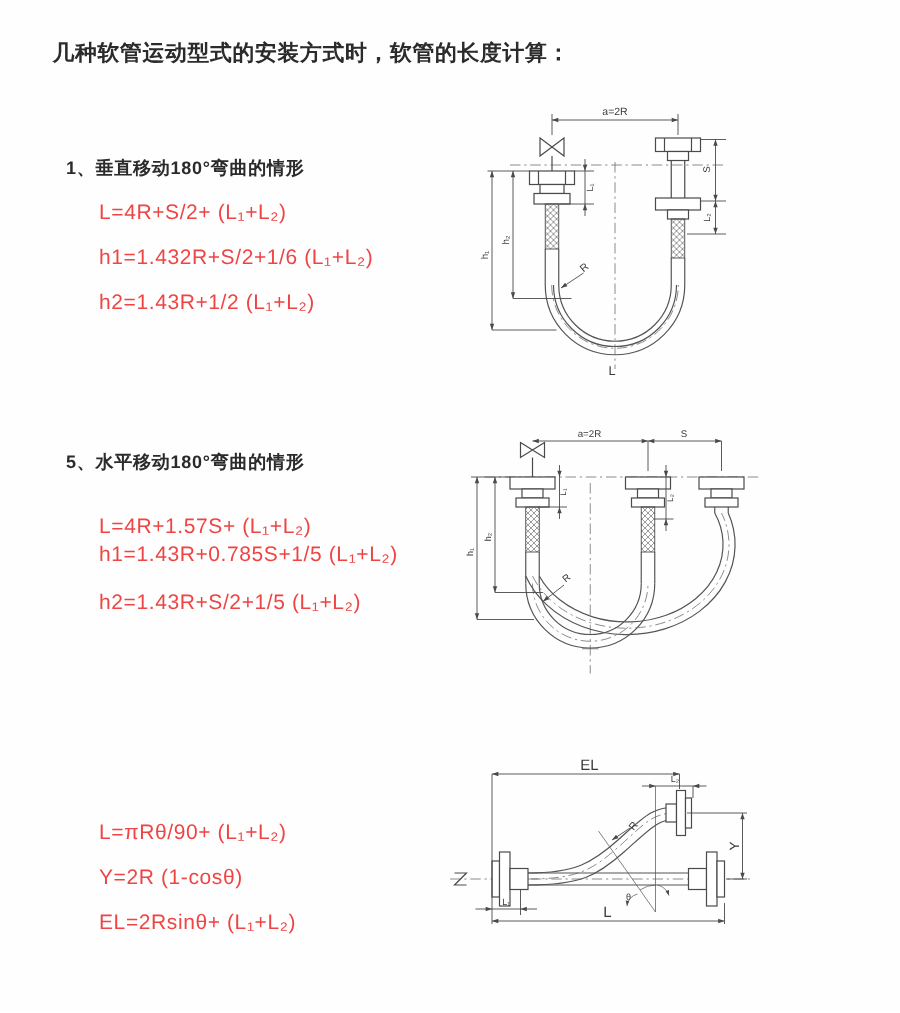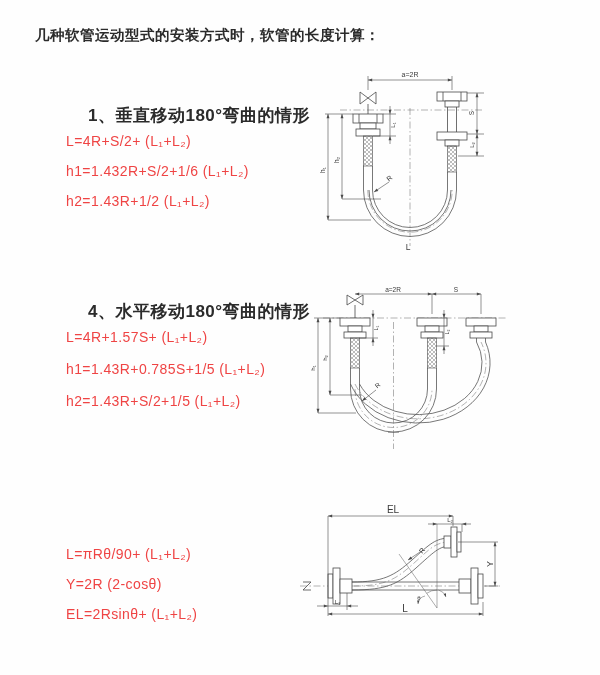--- a/index.html
+++ b/index.html
@@ -6,29 +6,29 @@
   .page{
     position:relative;width:600px;height:675px;background:#fefefe;
     font-family:"Liberation Sans","DejaVu Sans",sans-serif;color:#333;
     overflow:hidden;border-right:1px solid #e8e8e8;
   }
   .title{
     position:absolute;left:35px;top:26px;font-size:14.5px;font-weight:700;
     letter-spacing:0.5px;color:#2b2b2b;white-space:nowrap;
   }
   .sec-heading{
-    position:absolute;font-size:17px;font-weight:700;color:#2b2b2b;
-    letter-spacing:0.5px;white-space:nowrap;margin-left:44px;
+    position:absolute;font-size:12px;font-weight:700;color:#2b2b2b;
+    letter-spacing:0.5px;white-space:nowrap;
   }
   .formula{
     position:absolute;font-size:14px;font-weight:400;color:#ef4444;
     letter-spacing:0.4px;white-space:nowrap;
   }
   #h1s{left:44px;top:104px;} #f11{left:66px;top:133px;} #f12{left:66px;top:163px;} #f13{left:66px;top:193px;}
-  #h2s{left:44px;top:300px;} #f21{left:66px;top:329px;text-align:center;} #f22{left:66px;top:361px;} #f23{left:66px;top:393px;}
+  #h2s{left:44px;top:300px;} #f21{left:66px;top:342px;text-align:center;} #f22{left:66px;top:361px;} #f23{left:66px;top:393px;}
   #h3s{left:44px;top:516px;} #f31{left:66px;top:546px;} #f32{left:66px;top:576px;} #f33{left:66px;top:606px;}
   .diag{position:absolute;}
   #d1{left:305px;top:68px;} #d2{left:298px;top:284px;} #d3{left:295px;top:500px;}
   svg{display:block;}
   svg text{fill:#3a3a3a;font-family:"Liberation Sans","DejaVu Sans",sans-serif;}
   .ln{stroke:#4a4a4a;stroke-width:0.8;fill:none;}
   .fit{stroke:#4a4a4a;stroke-width:0.8;fill:#fff;}
   .hose{stroke:#555;stroke-width:0.8;fill:none;}
   .dim{stroke:#4a4a4a;stroke-width:0.6;fill:none;}
   .thin{stroke:#5a5a5a;stroke-width:0.5;fill:none;}
@@ -39,27 +39,27 @@
 
 <div class="page">
 
   <div class="title">几种软管运动型式的安装方式时，软管的长度计算：</div>
 
   <div class="sec-heading" id="h1s">1、垂直移动180°弯曲的情形</div>
   <div class="formula" id="f11">L=4R+S/2+ (L₁+L₂)</div>
   <div class="formula" id="f12">h1=1.432R+S/2+1/6 (L₁+L₂)</div>
   <div class="formula" id="f13">h2=1.43R+1/2 (L₁+L₂)</div>
 
-  <div class="sec-heading" id="h2s">4、水平移动180°弯曲的情形</div>
+  <div class="sec-heading" id="h2s">5、水平移动180°弯曲的情形</div>
   <div class="formula" id="f21">L=4R+1.57S+ (L₁+L₂)</div>
   <div class="formula" id="f22">h1=1.43R+0.785S+1/5 (L₁+L₂)</div>
   <div class="formula" id="f23">h2=1.43R+S/2+1/5 (L₁+L₂)</div>
 
   <div class="formula" id="f31">L=πRθ/90+ (L₁+L₂)</div>
-  <div class="formula" id="f32">Y=2R (2-cosθ)</div>
+  <div class="formula" id="f32">Y=2R (1-cosθ)</div>
   <div class="formula" id="f33">EL=2Rsinθ+ (L₁+L₂)</div>
 
   <svg class="diag" id="d1" width="290" height="195" viewBox="0 0 290 195">
     <defs>
       <marker id="ar1" viewBox="0 0 10 10" refX="10" refY="5" markerWidth="9" markerHeight="7" orient="auto-start-reverse">
         <path d="M0,1.5 L10,5 L0,8.5 Z" fill="#4a4a4a"></path>
       </marker>
       <pattern id="hat1" width="4" height="4" patternUnits="userSpaceOnUse">
         <path d="M0,0 L4,4 M4,0 L0,4" stroke="#7a7a7a" stroke-width="0.5"></path>
       </pattern>

